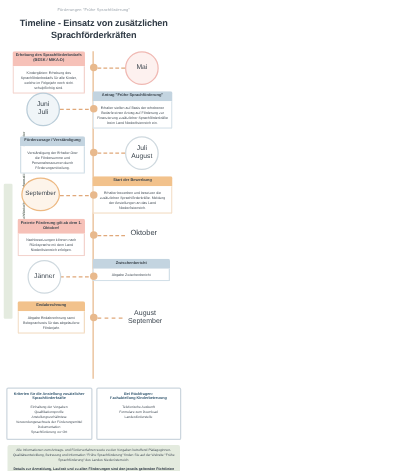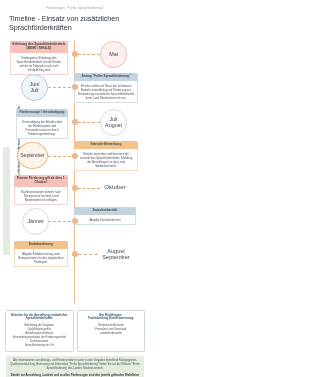--- a/index.html
+++ b/index.html
@@ -19,22 +19,23 @@
   
   .eyebrow {
     text-align: center;
     font-size: 3.1px;
     color: #9aa3ab;
     letter-spacing: .15px;
     padding-top: 7px;
     line-height: 1.2;
   }
   .title {
+    text-align: center;
     font-size: 7.3px;
-    font-weight: normal;
+    font-weight: bold;
     color: #2f3a45;
     line-height: 1.32;
     padding: 3px 9px 0 9px;
     letter-spacing: -.1px;
   }
 
   
   .timeline {
     position: relative;
     width: 150px;

